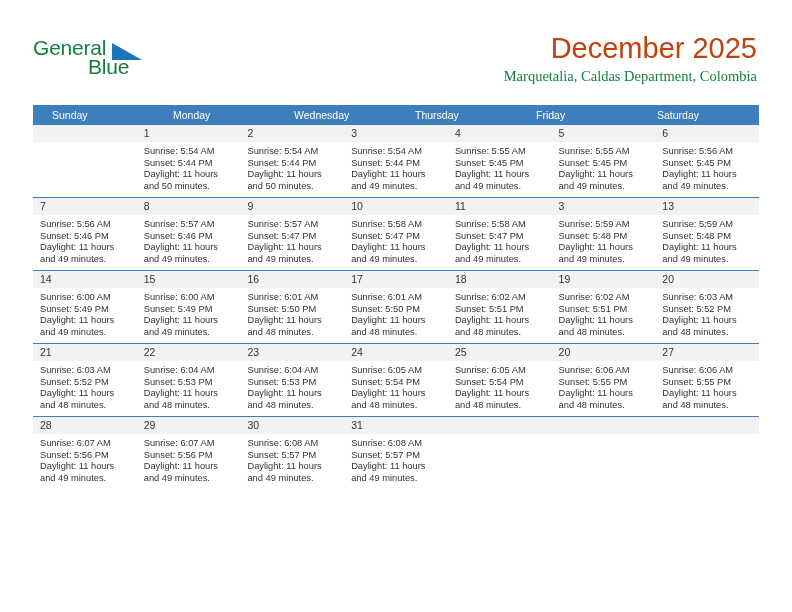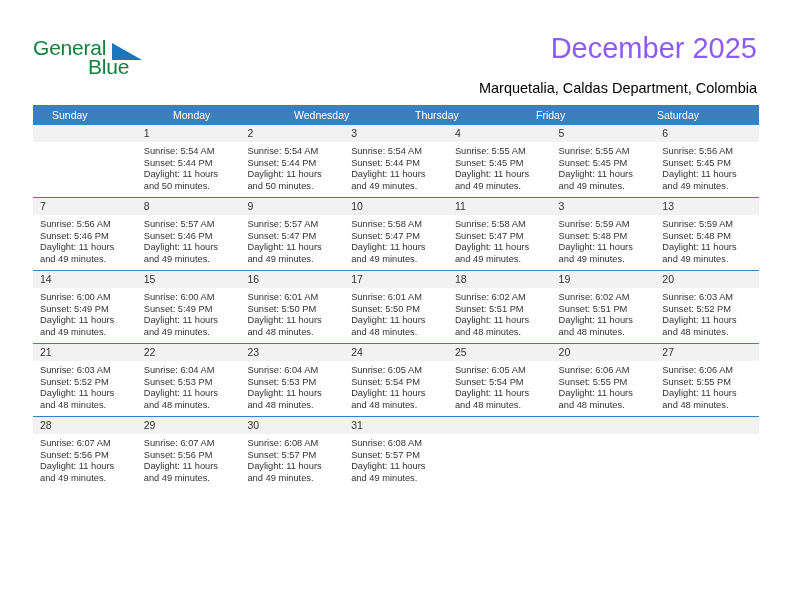--- a/index.html
+++ b/index.html
@@ -65,31 +65,32 @@
   }
 
   .title-block {
     position: absolute;
     right: 35px;
     top: 30px;
     text-align: right;
   }
   .cal-title {
     font-size: 29px;
-    color: #8b5cf6;
+    color: #c2410c;
     font-weight: normal;
     line-height: 36px;
     white-space: nowrap;
   }
   .cal-subtitle {
     font-size: 14.5px;
-    color: #000000;
+    color: #15803d;
     line-height: 20px;
-    margin-top: 12px;
+    margin-top: 0;
     white-space: nowrap;
+    font-family: Liberation Serif, serif;
   }
 
   
   .calendar {
     position: absolute;
     left: 33px;
     top: 105px;
     width: 726px;
   }
   .weekdays {

